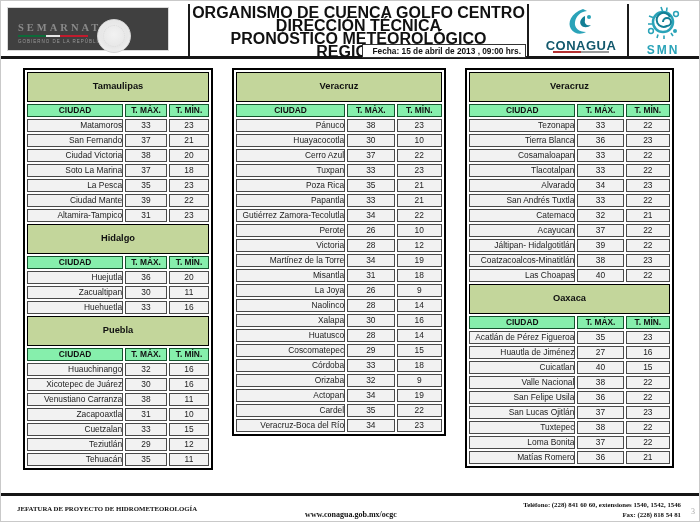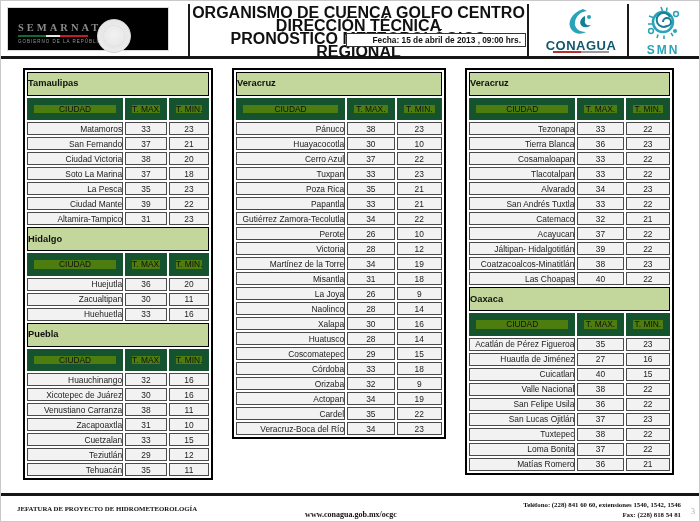--- a/index.html
+++ b/index.html
@@ -10,61 +10,61 @@
 
   
   .page-header { position:absolute; left:0; top:0; width:700px; height:58px; background:#fff;
                  border-bottom:3px solid #161616; }
   .vline { position:absolute; top:3px; bottom:0; width:2px; background:#1b1b1b; }
   .vline.d1 { left:187px; }
   .vline.d2 { left:526px; }
   .vline.d3 { left:626px; }
 
   .semarnat-box { position:absolute; left:6px; top:6px; width:162px; height:44px;
-                  border:1px solid #d9d9d9; background:#000000; }
+                  border:1px solid #d9d9d9; background:#404040; }
   .semarnat-name { position:absolute; left:10px; top:14px; font-family:"Liberation Serif", serif;
                    font-size:10.5px; letter-spacing:3px; color:#8a8a8a; font-weight:bold; }
   .tricolor { position:absolute; left:10px; top:27px; width:70px; height:2px; display:flex; }
   .tricolor .g { width:28px; height:2px; background:#0c6b39; }
   .tricolor .w { width:14px; height:2px; background:#e6e6e6; }
   .tricolor .r { width:28px; height:2px; background:#c11b2d; }
   .semarnat-sub { position:absolute; left:10px; top:31px; font-size:4.5px; letter-spacing:1px;
                   color:#9a9a9a; }
   .seal { position:absolute; left:89px; top:11px; width:34px; height:34px; border-radius:50%;
           border:1px solid #d5d5d5;
           background:radial-gradient(circle at 50% 45%, #f2f2f2 0%, #e7e7e7 55%, #f8f8f8 100%); }
   .seal::after { content:""; position:absolute; left:5px; top:5px; right:5px; bottom:5px;
                  border-radius:50%; border:1px dotted #dcdcdc; }
 
   .title-block { position:absolute; left:189px; top:0; width:337px; height:58px; text-align:center; }
   .title-line { font-size:16px; font-weight:bold; color:#111; line-height:13px; }
   .title-line.first { margin-top:5px; }
-  .fecha-box { position:absolute; right:1px; bottom:12px; border:1px solid #333; background:#fff;
-               font-size:8.3px; font-weight:bold; color:#111; padding:1px 4px 1px 26px; }
+  .fecha-box { position:absolute; right:1px; bottom:1px; border:1px solid #333; background:#fff;
+               font-size:8.3px; font-weight:bold; color:#111; padding:1px 4px 1px 10px; }
 
   .conagua-block { position:absolute; left:538px; top:6px; width:84px; height:50px; text-align:center; }
   .conagua-label { font-size:13px; font-weight:bold; color:#12586c; letter-spacing:0.5px; line-height:9px; }
   .conagua-subline { margin:1px auto 0; width:56px; height:2px;
                      background:linear-gradient(to right,#b43030 50%, #9a9a9a 50%); }
   .smn-block { position:absolute; left:630px; top:3px; width:64px; height:54px; text-align:center; }
   .smn-label { font-size:12px; font-weight:bold; color:#2aa3b8; letter-spacing:2px; line-height:8px; }
 
   
   .tables { position:absolute; left:0; top:58px; width:700px; height:434px; background:#fff; }
   table.wx { position:absolute; border-collapse:separate; border-spacing:2px; background:#fff;
              border:2px solid #000; table-layout:fixed; }
   table.wx.colpos0 { left:22px;  top:9px; width:190px; }
   table.wx.colpos1 { left:231px; top:9px; width:214px; }
   table.wx.colpos2 { left:464px; top:9px; width:209px; }
   col.c-city { width:54%; } col.c-max { width:23.5%; } col.c-min { width:22.5%; }
   table.wx td { font-family:"Liberation Sans", sans-serif; vertical-align:middle; line-height:1;
                 overflow:hidden; white-space:nowrap; }
-  td.state { background:#c3d69b; border:1px solid #000; font-weight:bold;
-             font-size:9.3px; height:24px; color:#111; }
-  td.chead { background:#4d7c0f; border:7px solid #14532d; text-align:center; font-weight:normal;
+  td.state { background:#c3d69b; border:1px solid #000; text-align:center; font-weight:bold;
+             font-size:9.3px; height:30px; color:#111; }
+  td.chead { background:#86efac; border:1px solid #14532d; text-align:center; font-weight:bold;
              font-size:8.4px; height:13px; color:#111; }
   td.city  { background:#f2f2f2; border:1px solid #4a4a4a; text-align:right; padding:0 0 0 5px;
              font-size:8.4px; height:13px; color:#1c1c1c; }
   td.num   { background:#f2f2f2; border:1px solid #4a4a4a; text-align:center; font-size:8.4px;
              height:13px; color:#1c1c1c; }
 
   
   .page-footer { position:absolute; left:0; top:492px; width:700px; height:46px; background:#fff;
                  border-top:3px solid #161616;font-family:Liberation Serif, serif; }
   .f-left  { position:absolute; left:16px; top:9px; font-size:6.8px; font-weight:bold; color:#111; }

